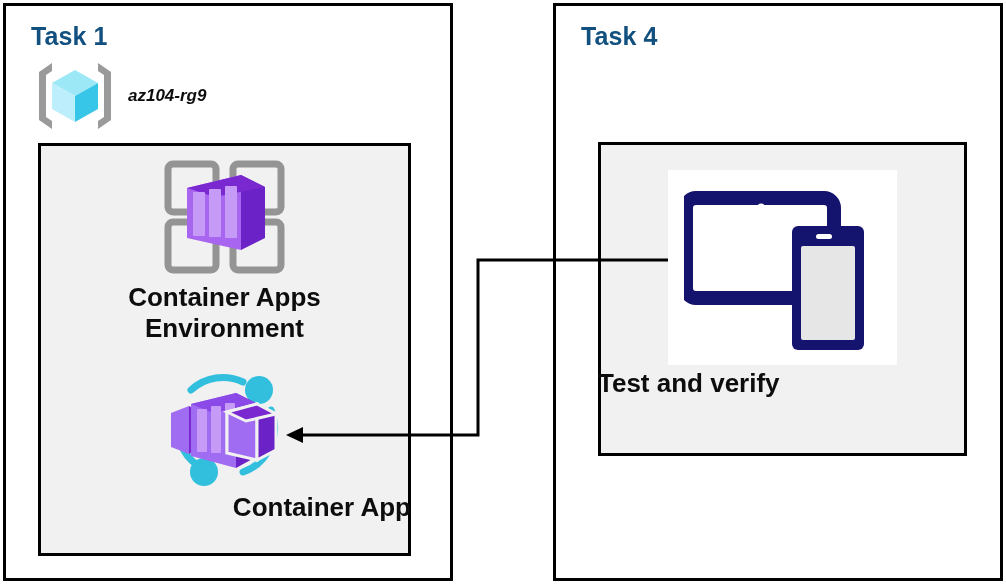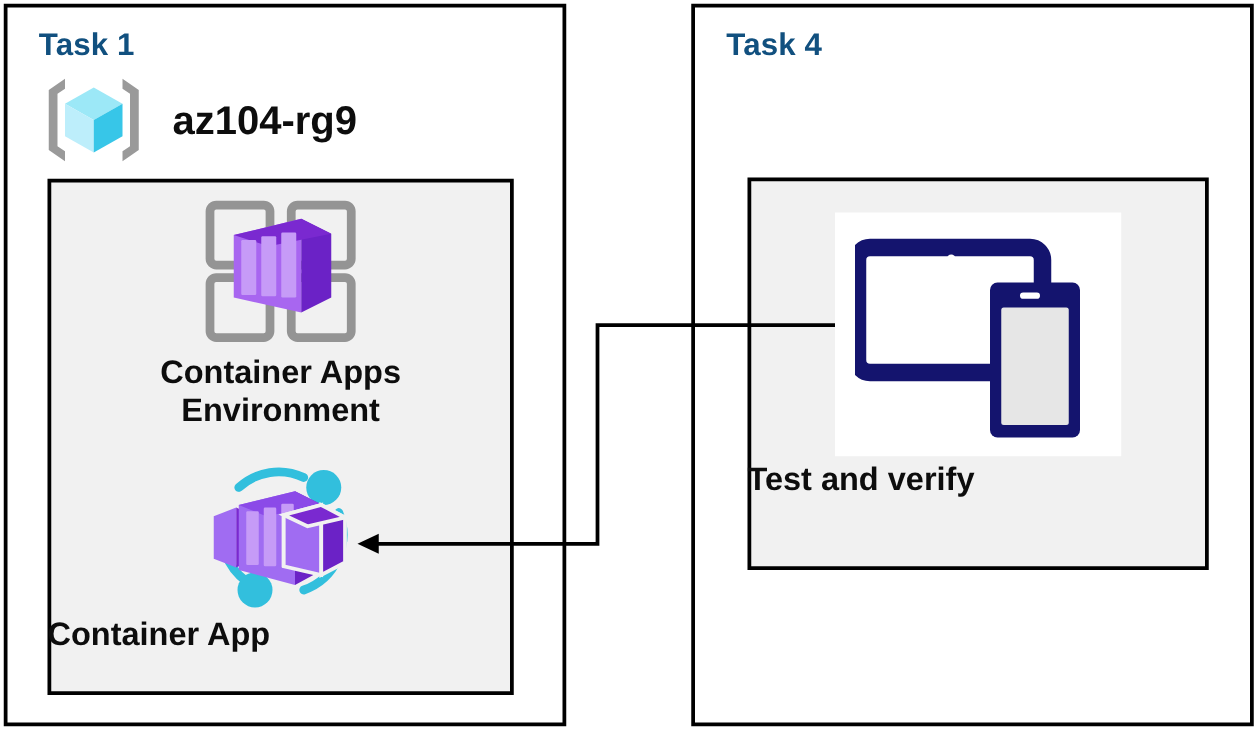--- a/index.html
+++ b/index.html
@@ -56,25 +56,26 @@
   
   #rg-row {
     position: absolute;
     left: 36px; top: 60px;
     width: 300px; height: 72px;
     display: flex;
     align-items: center;
   }
   #rg-icon { width: 78px; height: 72px; flex: none; }
   #rg-label {
-    font-size: 32px;
-    font-weight: bold;
-    color: #0d0d0d;
-    margin-left: 24px;
-    white-space: nowrap;
+    font-size: 17px;
+    font-weight: bold;
+    color: #0d0d0d;
+    margin-left: 14px;
+    white-space: nowrap;
+    font-style: italic;
   }
 
   
   #cae-block {
     position: absolute;
     left: 38px; top: 158px;
     width: 373px;
     text-align: center;
   }
   #cae-icon { width: 125px; height: 118px; display: block; margin: 0 auto; }
@@ -85,21 +86,21 @@
     line-height: 1.18;
     color: #0d0d0d;
     white-space: pre-line;
   }
 
   
   #ca-block {
     position: absolute;
     left: 38px; top: 368px;
     width: 373px;
-    text-align: left;
+    text-align: right;
   }
   #ca-icon { width: 128px; height: 122px; display: block; margin: 0 auto; }
   #ca-label {
     margin-top: 2px;
     font-size: 26px;
     font-weight: bold;
     color: #0d0d0d;
     white-space: nowrap;
   }
 

